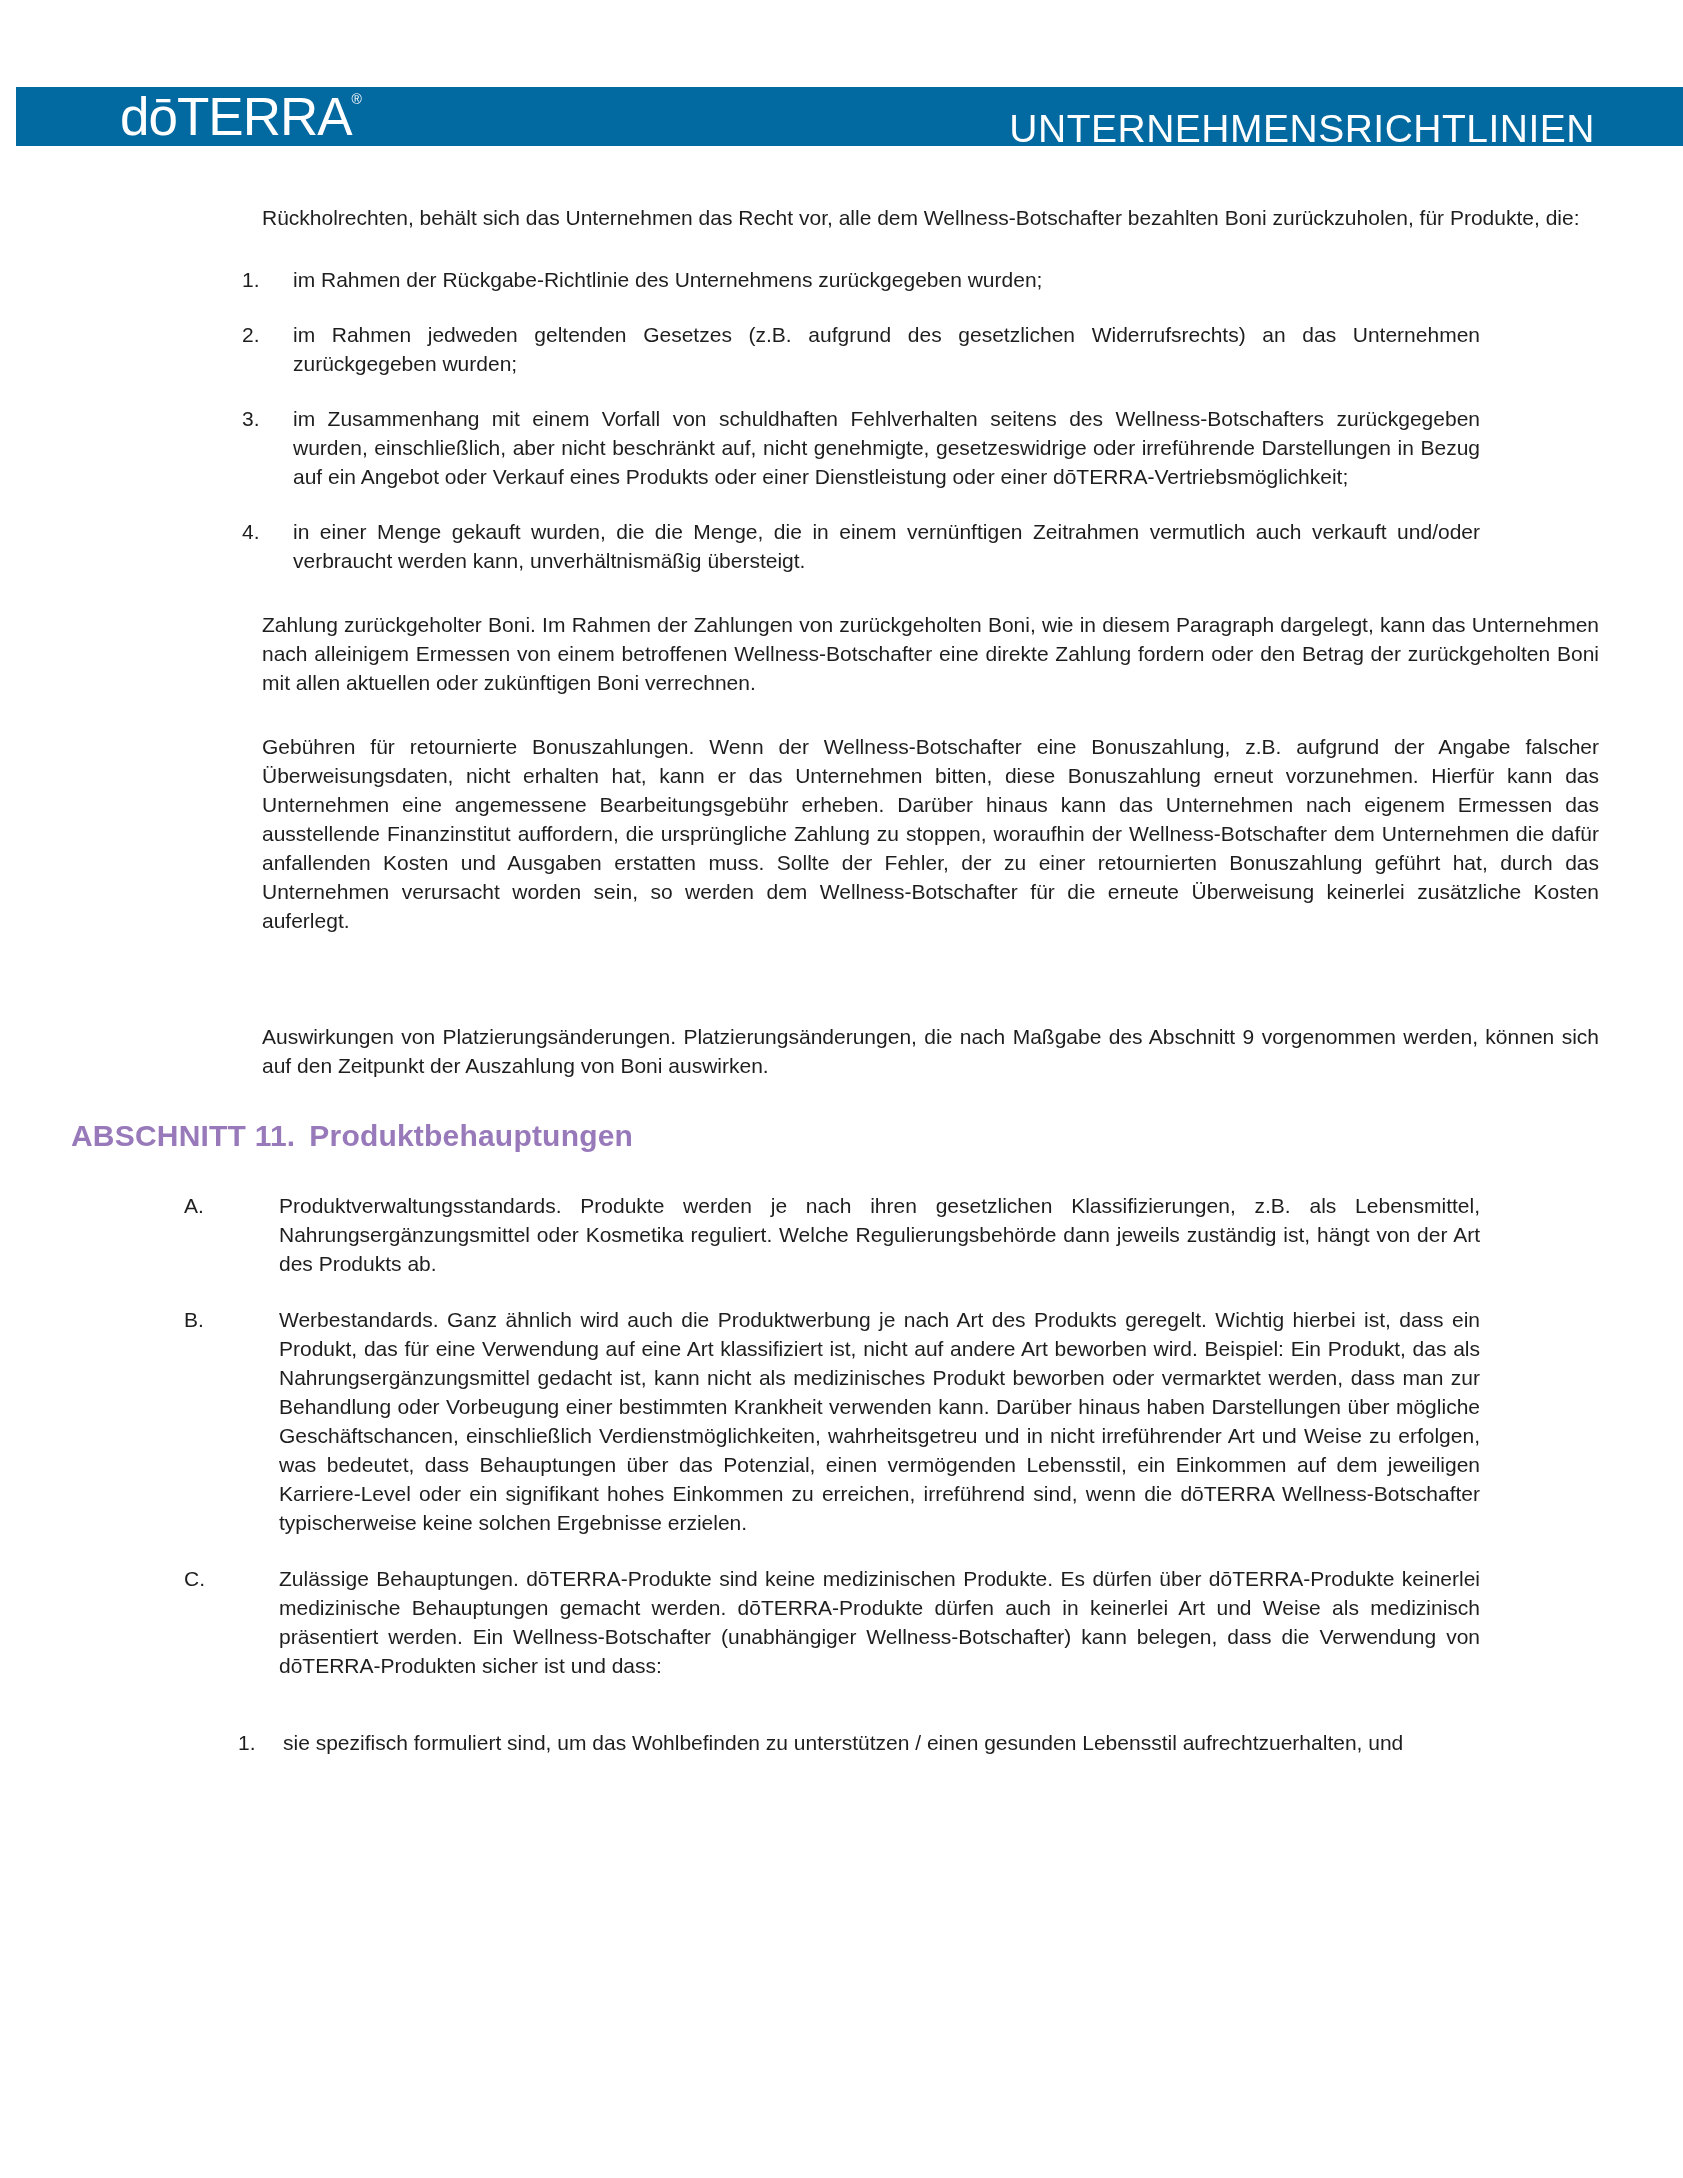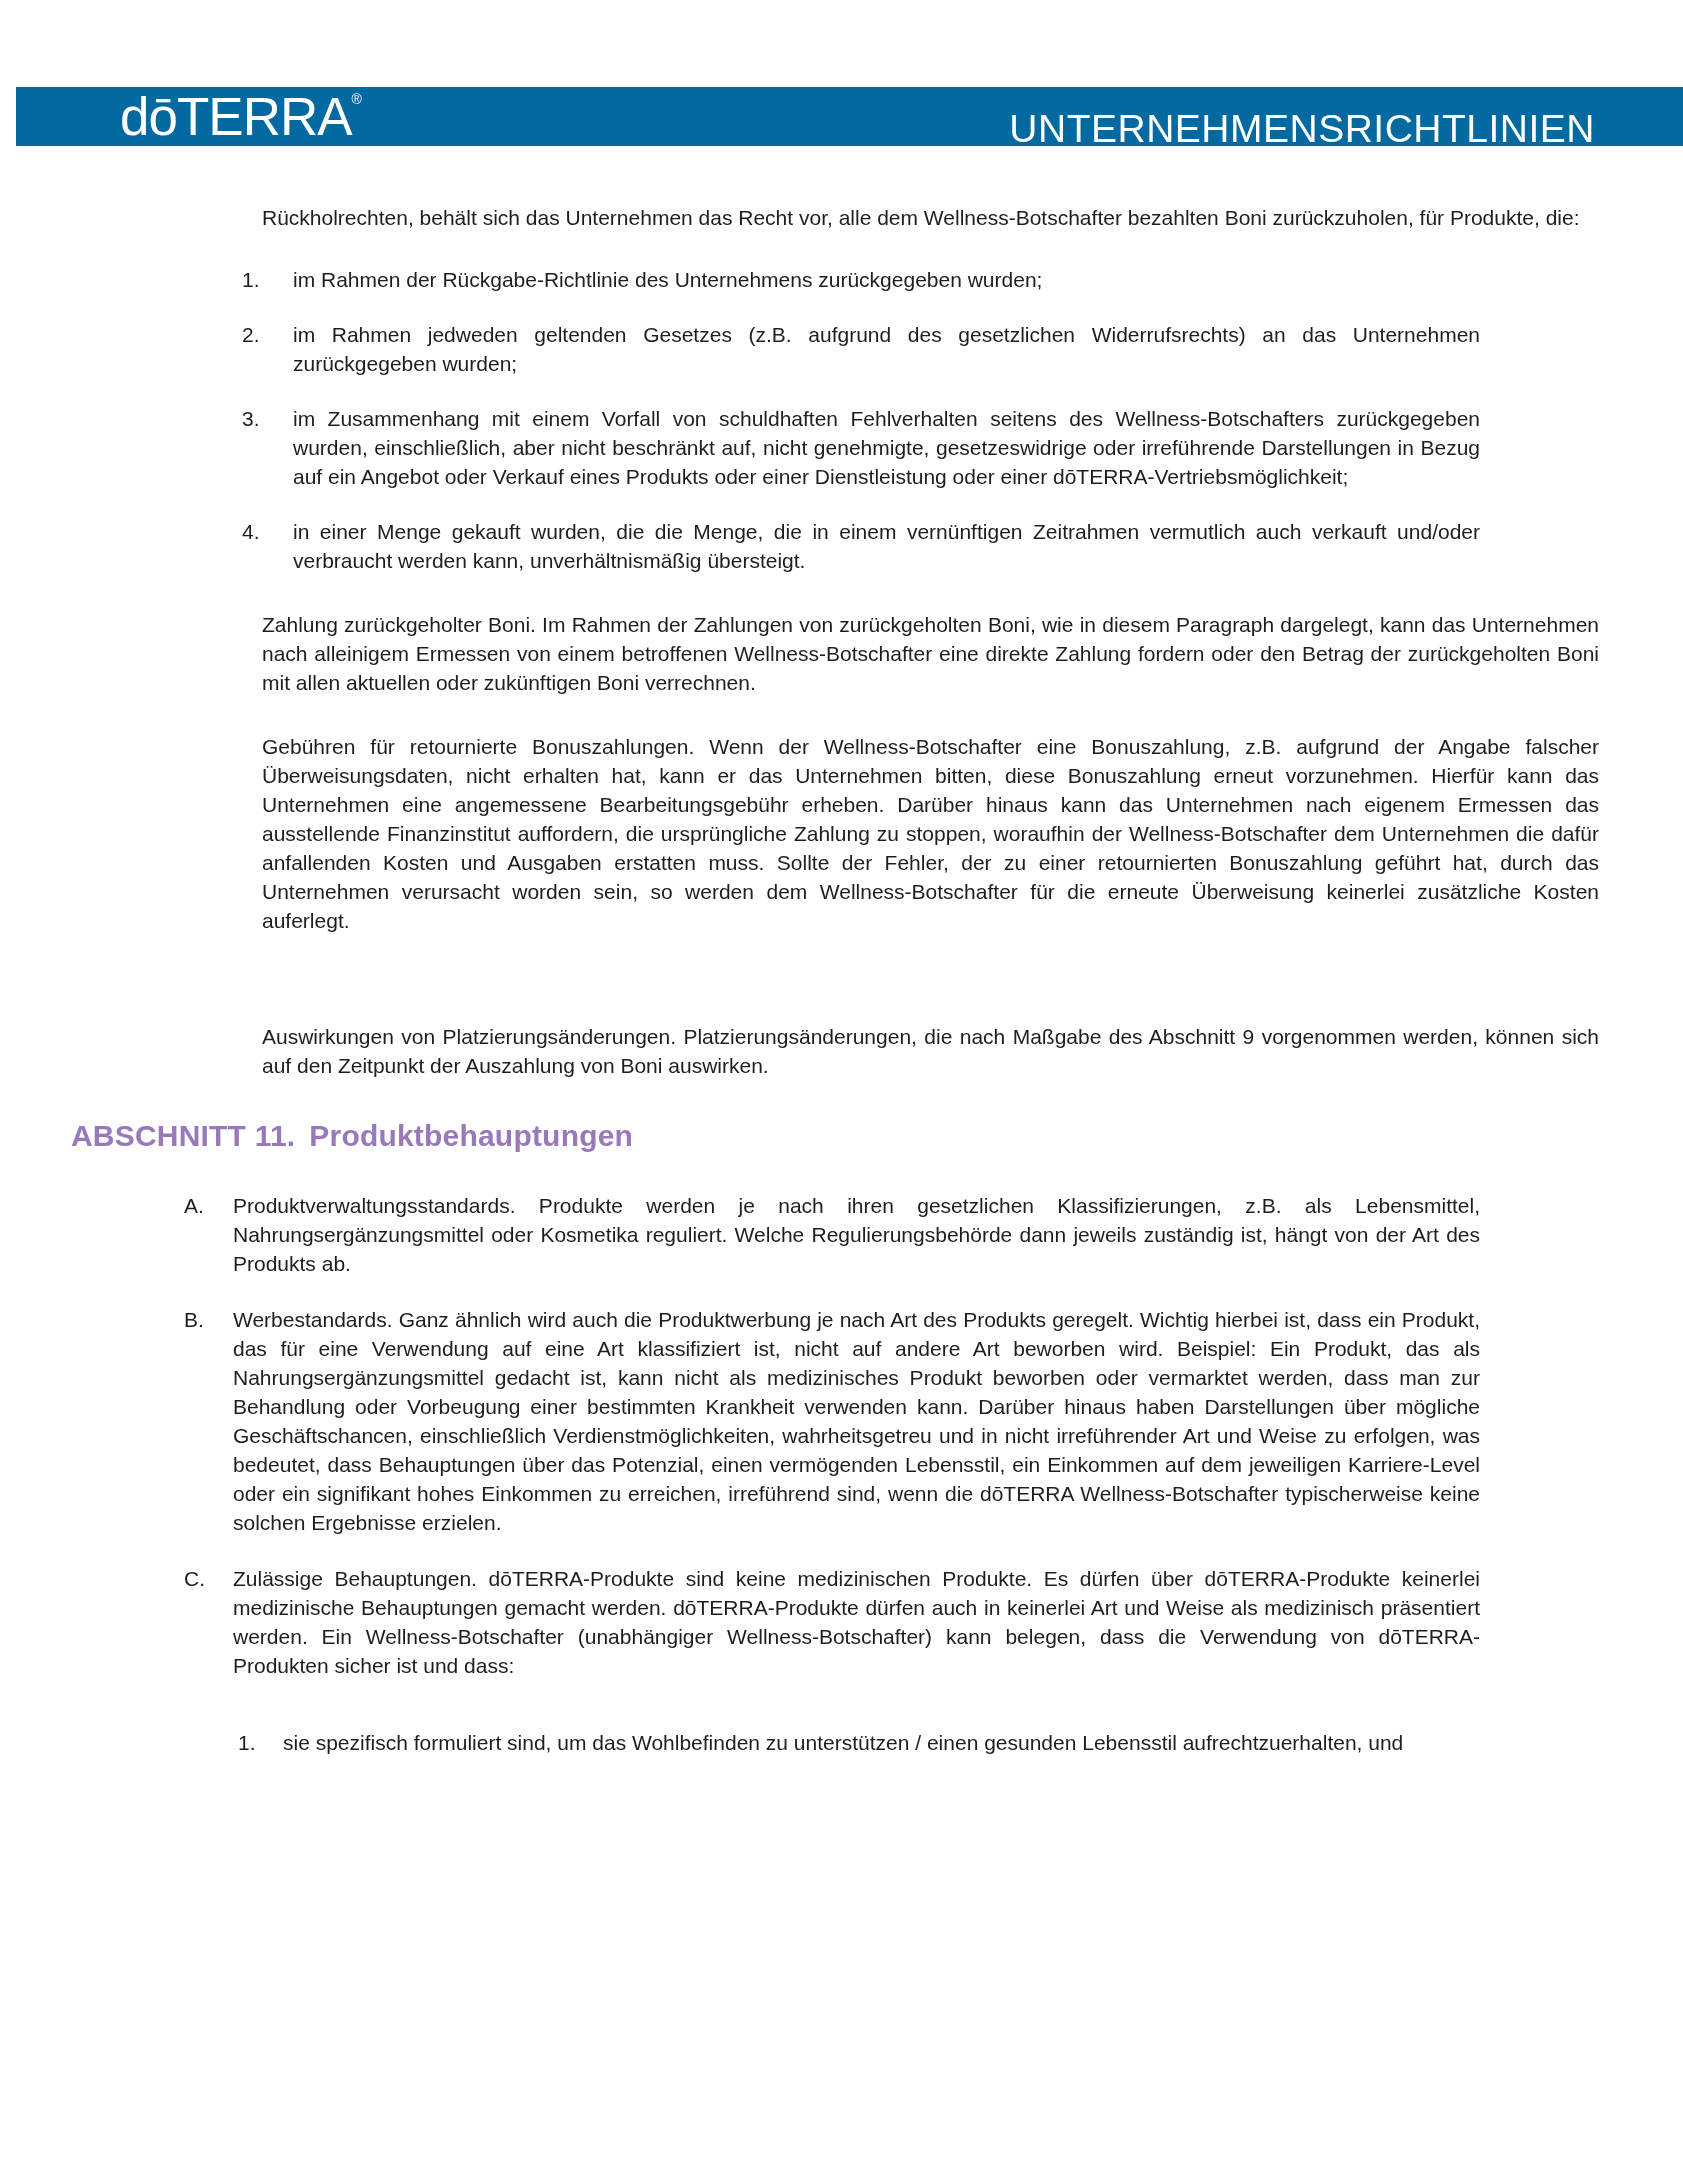--- a/index.html
+++ b/index.html
@@ -42,21 +42,21 @@
 
   .section-heading{
     margin:38px 0 0 71px;font-size:30px;font-weight:bold;color:#9879BA;
     letter-spacing:0.2px;line-height:36px;
   }
   .section-heading .sh-title{margin-left:14px;}
 
   .letitem{display:flex;margin:27px 203px 0 184px;font-size:21px;line-height:29px;}
   .letitem.first{margin-top:37px;}
   .letitem .marker{flex:none;width:49px;}
-  .letitem .itext{flex:1;text-align:justify;}
+  .letitem .itext{flex:1;text-align:justify;margin-left:46px;}
 
   .subnumitem{display:flex;margin:48px 203px 0 238px;font-size:21px;line-height:29px;}
   .subnumitem .marker{flex:none;width:45px;}
   .subnumitem .itext{flex:1;}
 
   
   .footer{
     position:absolute;left:0;top:2092px;width:1683px;box-sizing:border-box;
     padding:0 104px;display:flex;justify-content:space-between;
     color:#8C8C8C;font-size:17.3px;

